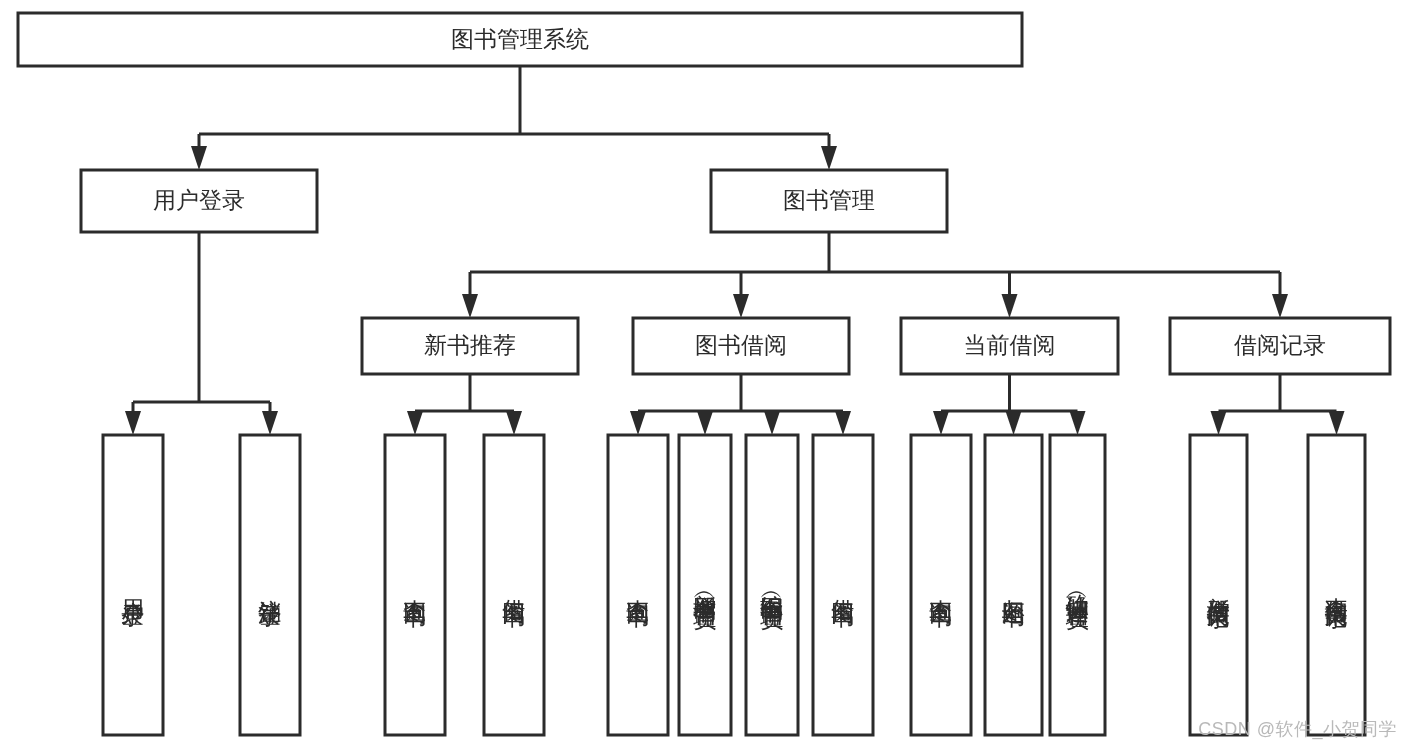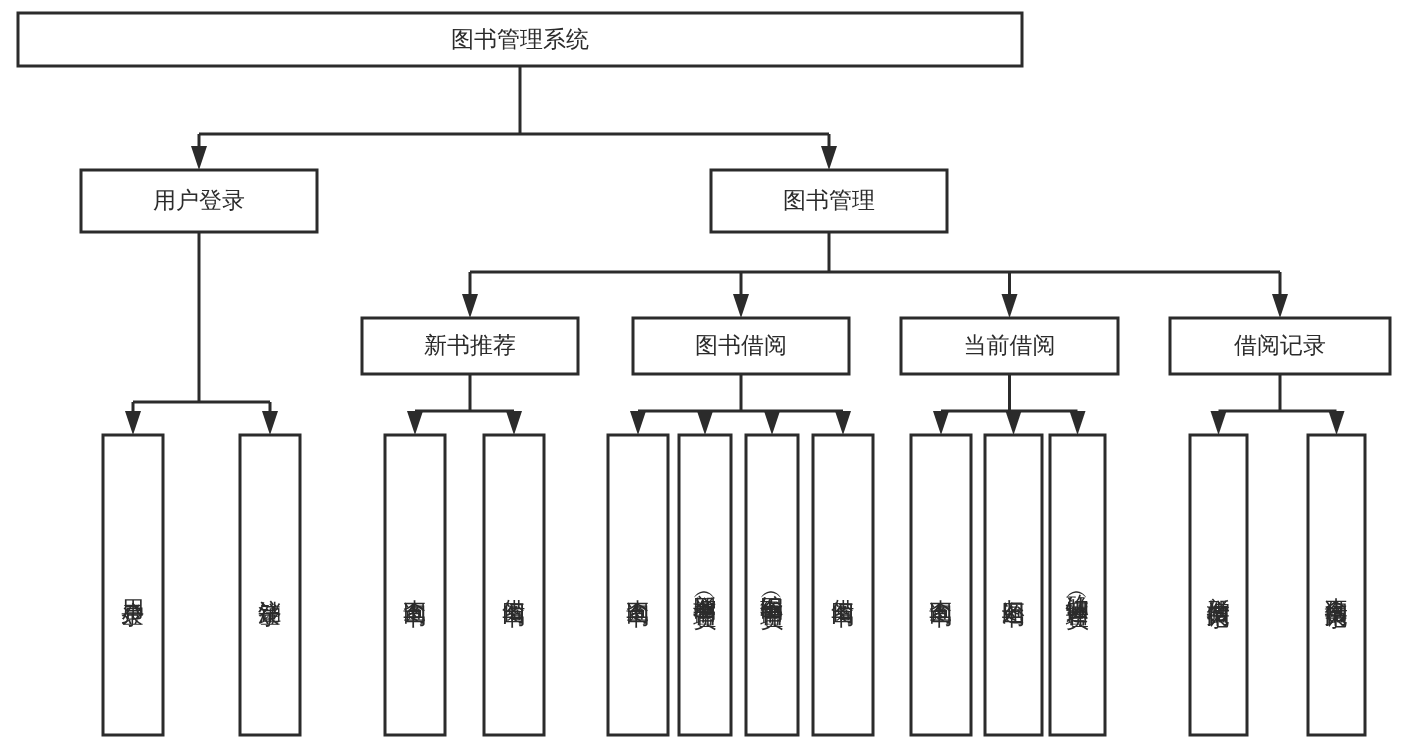--- a/index.html
+++ b/index.html
@@ -181,14 +181,15 @@
       <div class="vert-label" style="left: 679px; top: 435px; width: 52px; height: 300px;">新增图书（管理员）</div>
       <div class="vert-label" style="left: 746px; top: 435px; width: 52px; height: 300px;">编辑图书（管理员）</div>
       <div class="vert-label" style="left: 813px; top: 435px; width: 60px; height: 300px;">借阅图书</div>
       <div class="vert-label" style="left: 911px; top: 435px; width: 60px; height: 300px;">查询图书</div>
       <div class="vert-label" style="left: 985px; top: 435px; width: 57px; height: 300px;">归还图书</div>
       <div class="vert-label" style="left: 1050px; top: 435px; width: 55px; height: 300px;">确认归还（管理员）</div>
       <div class="vert-label" style="left: 1190px; top: 435px; width: 57px; height: 300px;">新增借阅记录</div>
       <div class="vert-label" style="left: 1308px; top: 435px; width: 57px; height: 300px;">查询借阅记录</div>
     </div>
 
+  <div class="watermark">CSDN @软件_小贺同学</div>
 
 </div>
 
 </body></html>

